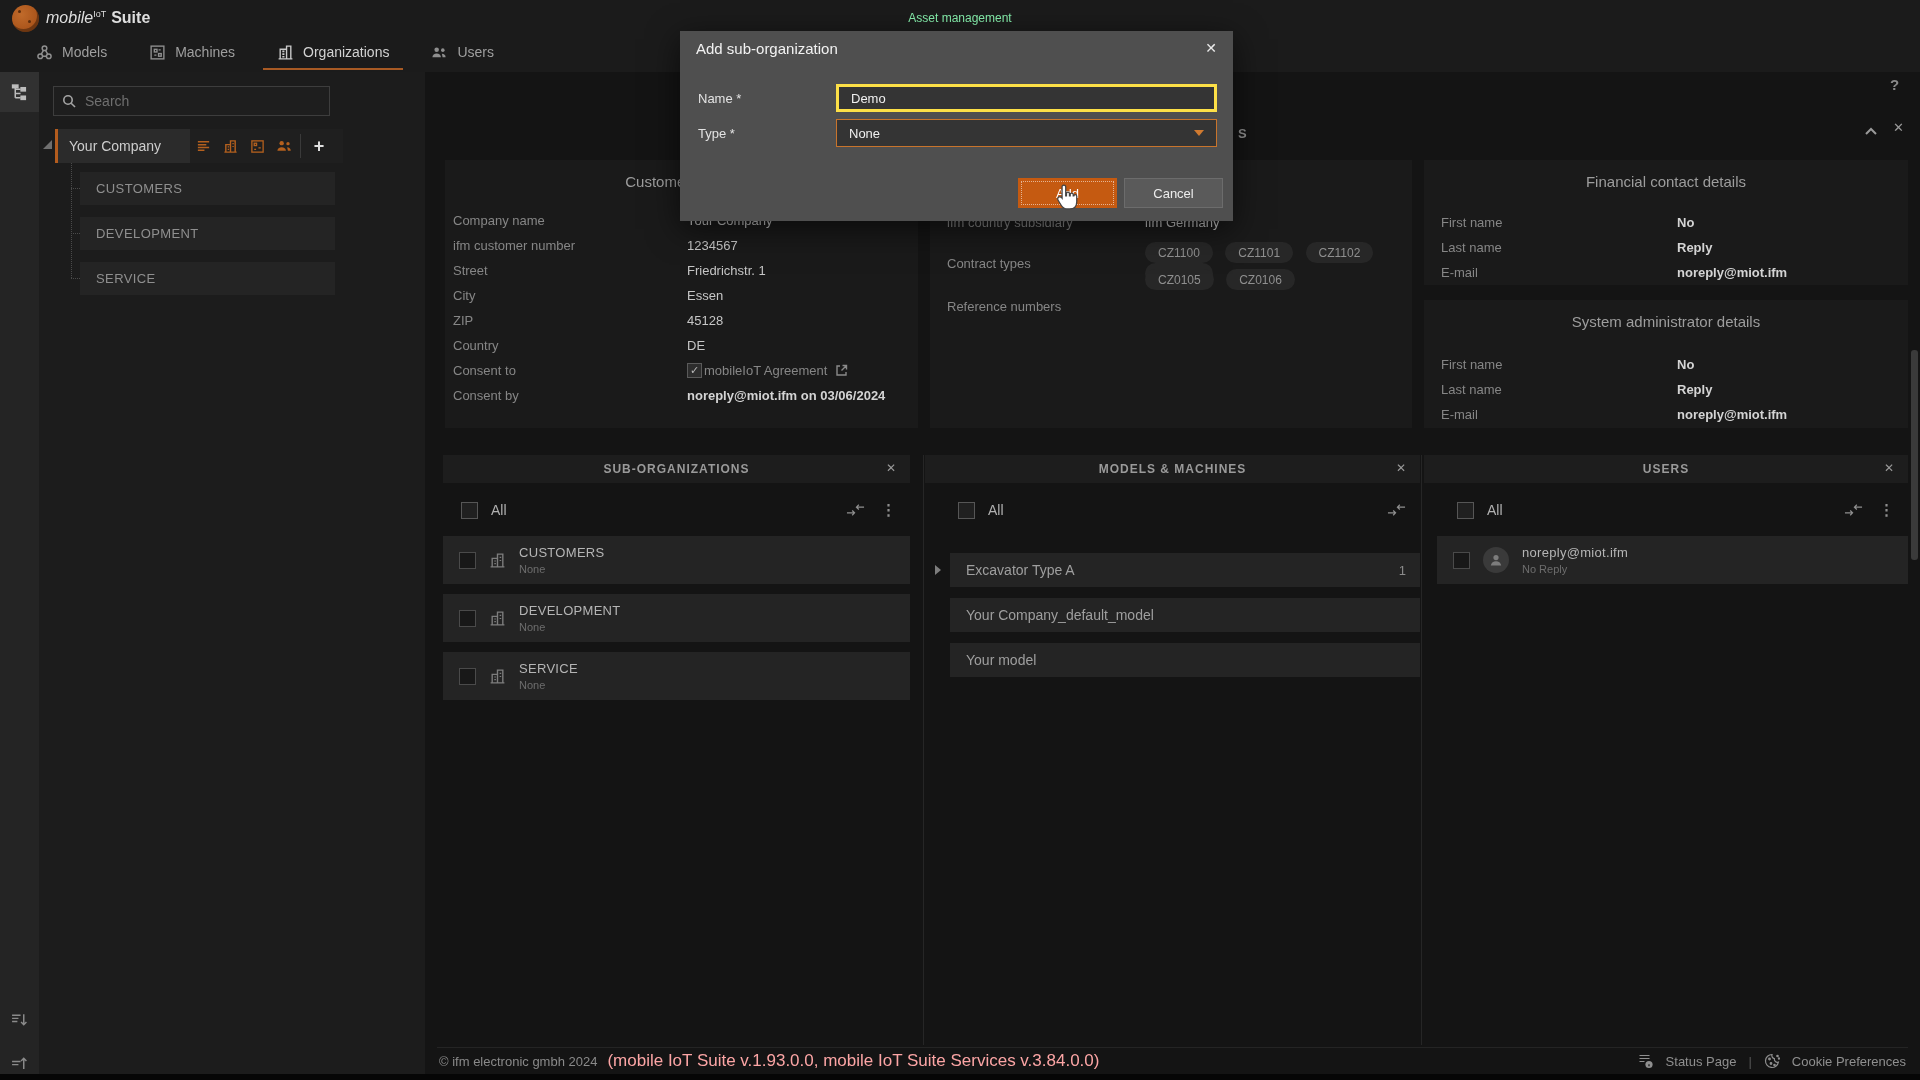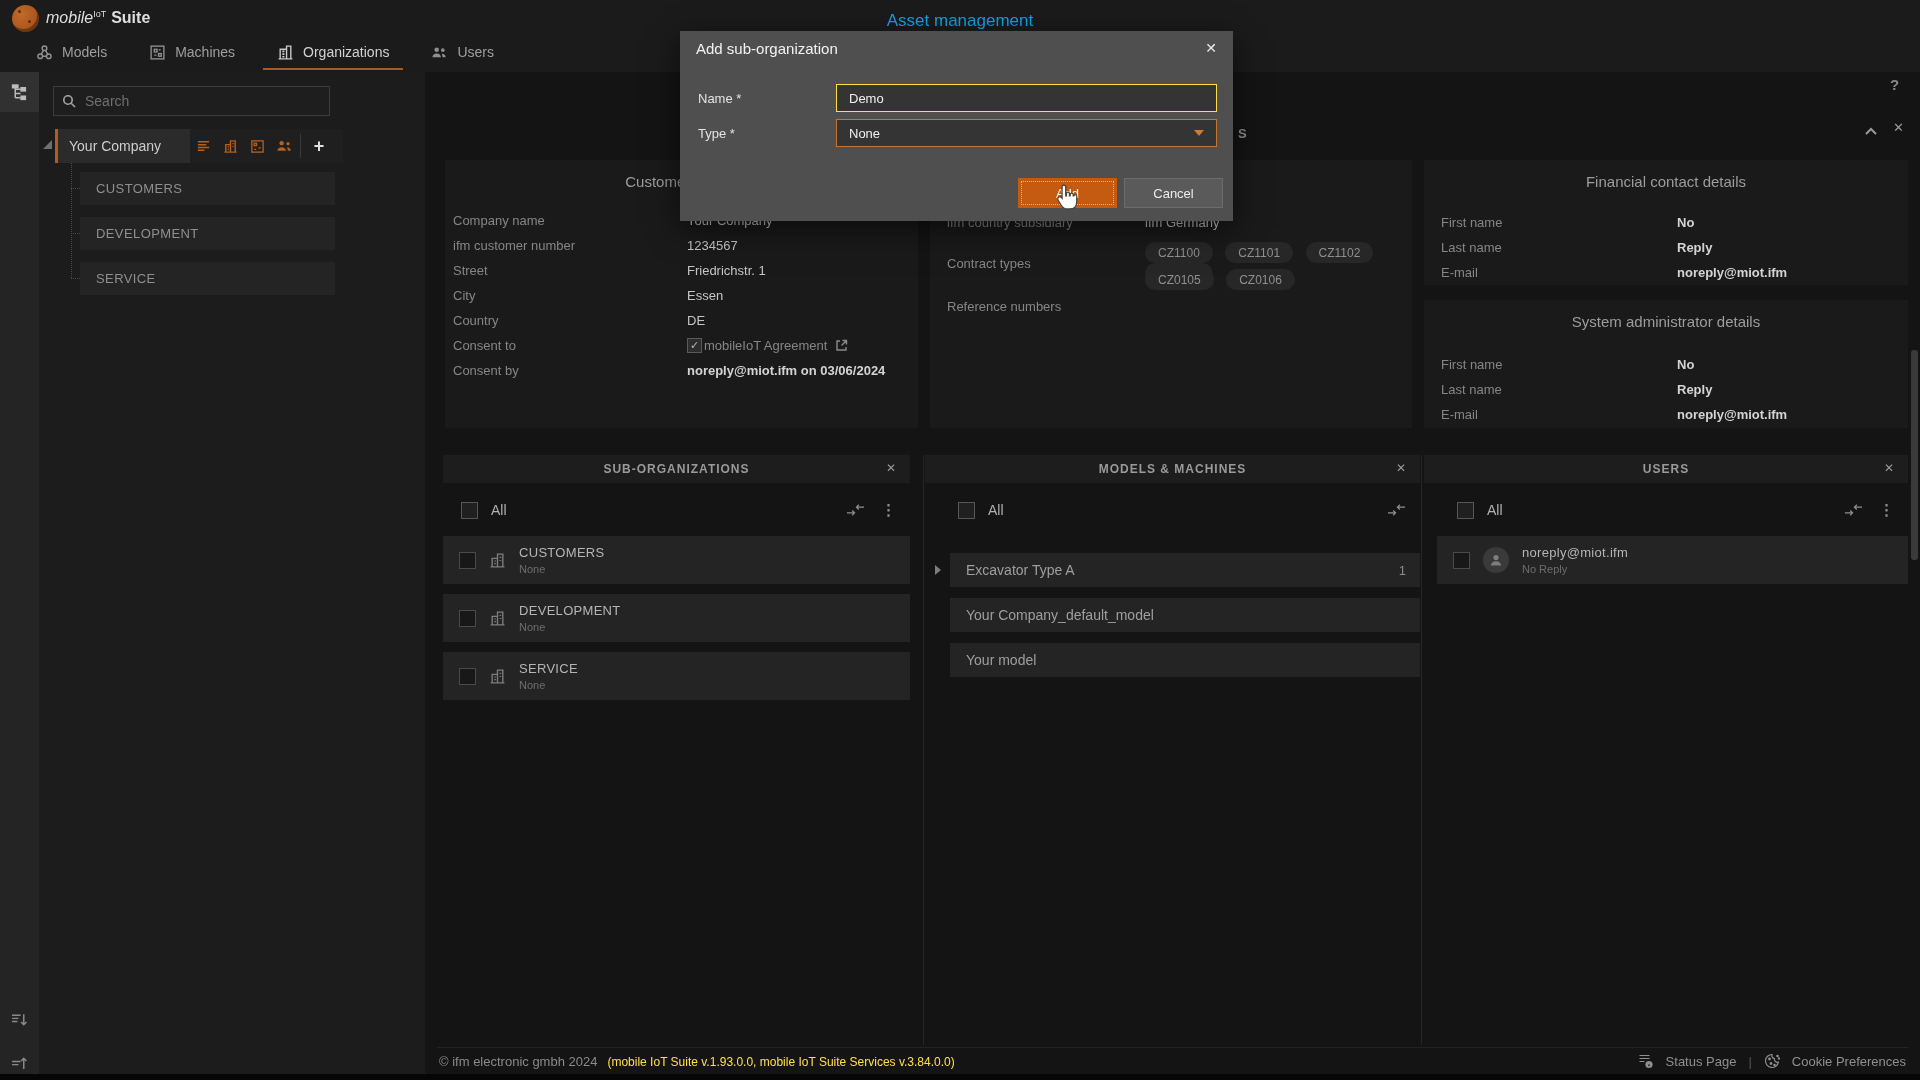--- a/index.html
+++ b/index.html
@@ -11,21 +11,21 @@
   
   #topbar { left:0; top:0; width:1920px; height:72px; background:#1b1b1b; }
   #logo { left:12px; top:5px; width:27px; height:27px; border-radius:50%;
           background: radial-gradient(circle at 35% 35%, #c06a2a, #a8531a 70%);
           box-shadow: inset -2px -3px 0 rgba(0,0,0,.35); }
   #logo i { position:absolute; width:3px; height:3px; border-radius:50%; background:#5d2d0c; }
   #brand { left:46px; top:9px; font-size:16px; color:#dedede; white-space:nowrap; }
   #brand .it { font-style:italic; }
   #brand sup { font-size:9px; }
   #brand .bd { font-weight:bold; margin-left:5px; }
-  #page-title { left:0; top:11px; width:1920px; text-align:center; color:#0ea5e9; font-size:17px; }
+  #page-title { left:0; top:11px; width:1920px; text-align:center; color:#86efac; font-size:12px; }
   #avatar { left:1882px; top:6px; width:24px; height:24px; border-radius:50%; background:#a9561e;
             color:#f3e4d7; font-size:10px; font-weight:bold; display:flex; align-items:center; justify-content:center;margin-left:43px; }
 
   
   #nav { left:22px; top:36px; height:34px; display:flex; gap:14px; }
   .tab { display:flex; align-items:center; gap:9px; padding:0 14px; height:32px; position:relative;
          color:#9f9f9f; font-size:14px; cursor:default; }
   .tab svg { width:17px; height:17px; }
   .tab.active { color:#d2d2d2; }
   .tab.active .underline { position:absolute; left:0; right:0; bottom:-2px; height:2px; background:#a85a24; }
@@ -91,33 +91,33 @@
             color:#9f9f9f; font-size:14px; position:relative; }
   .vdiv { width:1px; background:#262626; }
 
   .avatar-circ { width:26px; height:26px; border-radius:50%; background:#3a3a3a; display:flex; align-items:center; justify-content:center; color:#7d7d7d; flex:none; }
 
   
   #footer { left:437px; top:1047px; width:1471px; height:27px; border-top:1px solid #242424;
             display:flex; align-items:center; justify-content:space-between; padding:0 2px; }
   #footer .left { display:flex; align-items:baseline; gap:10px; }
   #copyright { color:#8a8a8a; font-size:13px; }
-  #versions { color:#fde047; font-size:12px; }
+  #versions { color:#fca5a5; font-size:17px; }
   #footer .right { display:flex; align-items:center; gap:12px; color:#8f8f8f; font-size:13px; }
 
   #bottom-strip { left:0; top:1074px; width:1920px; height:6px; background:#060606; }
   #scrollbar { left:1911px; top:350px; width:7px; height:210px; background:#3a3a3a; border-radius:3px; }
 
   
   #modal { left:680px; top:31px; width:553px; height:190px; background:#4f4f4f; box-shadow:0 8px 30px rgba(0,0,0,.6); }
   #modal-header { height:34px; display:flex; align-items:center; justify-content:space-between; padding:0 16px; }
   #modal-title { color:#f2f2f2; font-size:15px; }
   #modal-close { color:#eaeaea; font-size:14px; }
   .m-lbl { position:absolute; left:18px; color:#e3e3e3; font-size:13px; }
-  .m-field { position:absolute; left:156px; width:381px; height:28px; background:#343434; border:1px solid #fde047;
+  .m-field { position:absolute; left:156px; width:381px; height:28px; background:#343434; border:3px solid #fde047;
              display:flex; align-items:center; padding:0 12px; color:#f0f0f0; font-size:13px; }
   #m-name-input { width:100%; background:transparent; border:none; outline:none; color:#f0f0f0; font-size:13px; font-family:inherit; }
   #m-type { border:1px solid #c8742c; justify-content:space-between; }
   #m-caret { width:0; height:0; border-left:5px solid transparent; border-right:5px solid transparent; border-top:6px solid #d07a30; }
   .m-btn { position:absolute; top:147px; width:99px; height:30px; display:flex; align-items:center; justify-content:center;
            font-size:13px; }
   #btn-add { left:338px; background:#c55a11; color:#fff; outline:1px dotted rgba(255,255,255,.55); outline-offset:-4px; }
   #btn-cancel { left:444px; background:#5a5a5a; border:1px solid #6c6c6c; color:#ededed; }
   #cursor { left:1053px; top:183px; width:28px; height:30px; }
 </style>
@@ -272,20 +272,24 @@
         <span class="lbl" style="width:234px">ifm customer number</span>
         <span class="val">1234567</span>
       </div>
     <div class="frow">
         <span class="lbl" style="width:234px">Street</span>
         <span class="val">Friedrichstr. 1</span>
       </div>
     <div class="frow">
         <span class="lbl" style="width:234px">City</span>
         <span class="val">Essen</span>
+      </div>
+    <div class="frow">
+        <span class="lbl" style="width:234px">ZIP</span>
+        <span class="val">45128</span>
       </div>
     <div class="frow">
         <span class="lbl" style="width:234px">Country</span>
         <span class="val">DE</span>
       </div>
     <div class="frow">
       <span class="lbl" style="width:234px">Consent to</span>
       <span class="cb checked">✓</span>
       <span class="lbl" style="margin-left:2px">mobileIoT Agreement</span>
       <svg style="margin-left:8px" width="13" height="13" viewBox="0 0 13 13" fill="none" stroke="#8a8a8a" stroke-width="1.4">

